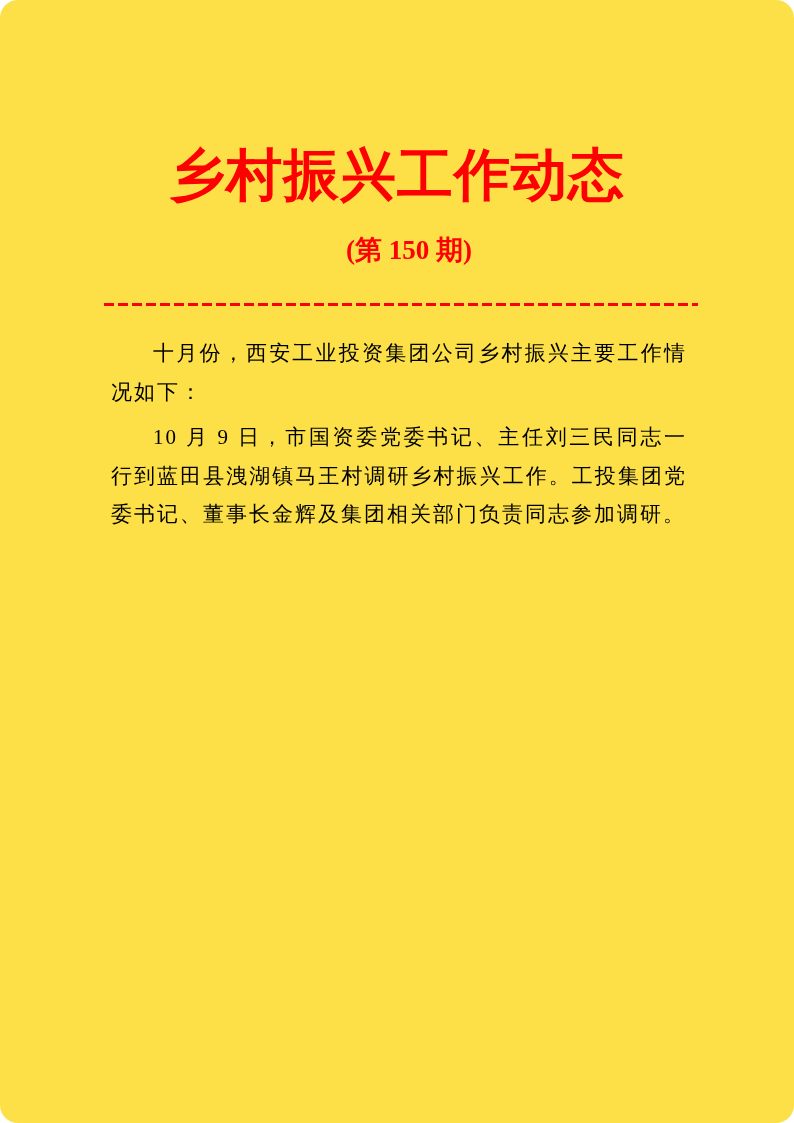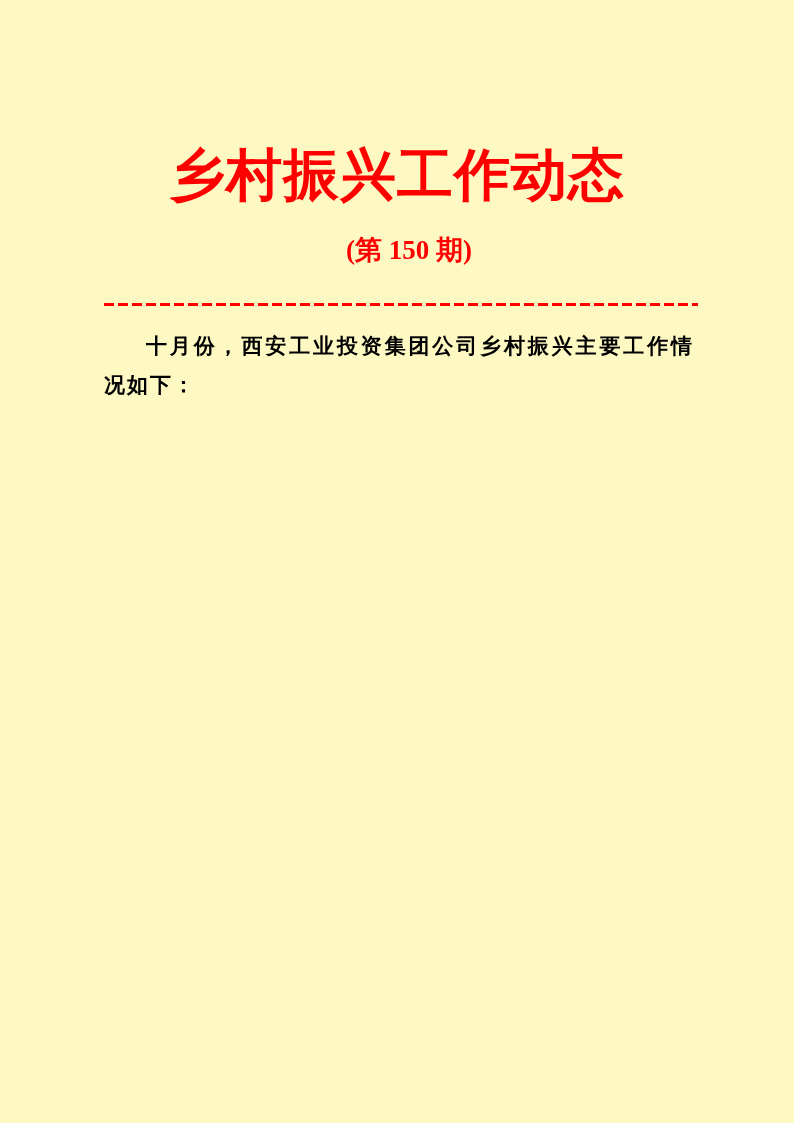--- a/index.html
+++ b/index.html
@@ -4,24 +4,25 @@
 <style>
   html, body {
     margin: 0;
     padding: 0;
     background: #ffffff;
   }
   .page {
     position: relative;
     width: 794px;
     height: 1123px;
-    background: #fef9c3;
+    background: #fde047;
     overflow: hidden;
     font-family: "Liberation Serif", "DejaVu Serif", serif;
     color: #000000;
+    border-radius: 18px;
   }
   .doc-title {
     position: absolute;
     top: 140px;
     left: 0;
     width: 100%;
     margin: 0;
     text-align: center;
     font-family: "Liberation Serif", "DejaVu Serif", serif;
     font-size: 56px;
@@ -61,23 +62,22 @@
     top: 327px;
     left: 104px;
     width: 590px;
     font-size: 21px;
     line-height: 38.5px;
     letter-spacing: 2px;
     text-align: justify;
     text-justify: inter-character;
   }
   .doc-body p {
-    margin: 0;
+    margin: 7px;
     text-indent: 2em;
-    font-weight: bold;
   }
   .section-heading {
     font-family: "Liberation Sans", "DejaVu Sans", sans-serif;
     font-weight: 700;
   }
 </style>
 </head>
 <body>
 
 <div class="page">
@@ -86,17 +86,18 @@
 
   <div class="doc-issue">(第 150 期)</div>
 
   <div class="dashed-rule"></div>
 
   <div class="doc-body">
 
     <p>十月份，西安工业投资集团公司乡村振兴主要工作情况如下：</p>
 
 
+    <p>10 月 9 日，市国资委党委书记、主任刘三民同志一行到蓝田县洩湖镇马王村调研乡村振兴工作。工投集团党委书记、董事长金辉及集团相关部门负责同志参加调研。</p>
 
 
   </div>
 
 </div>
 
 </body></html>

